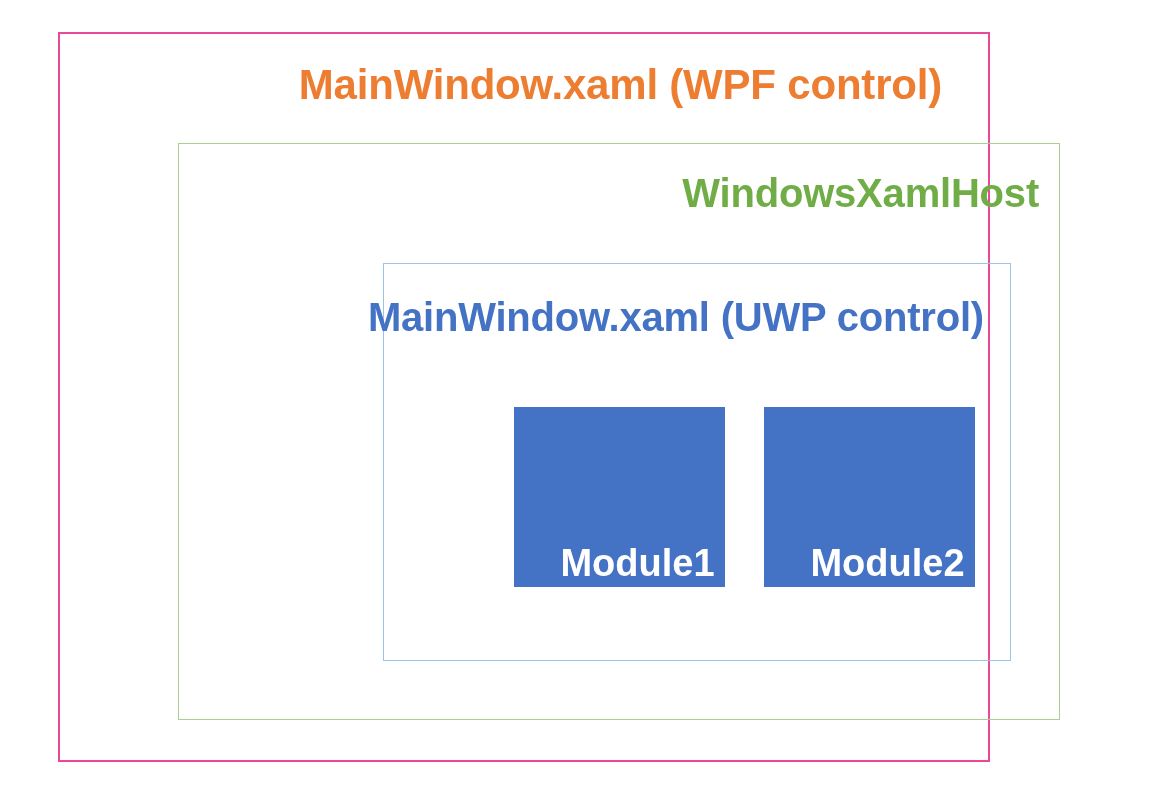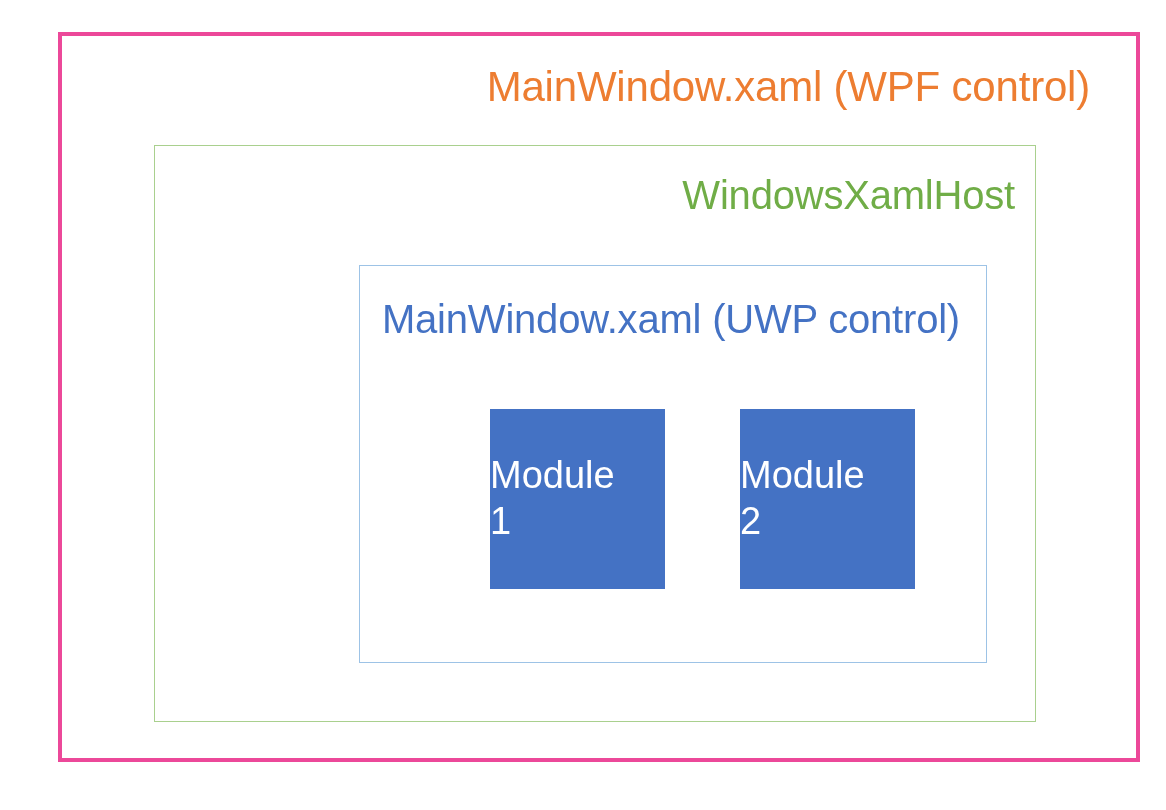--- a/index.html
+++ b/index.html
@@ -22,25 +22,26 @@
     width: 1166px;
     height: 810px;
     background: #ffffff;
   }
 
   
   .wpf-box {
     position: absolute;
     left: 58px;
     top: 32px;
-    width: 1082px;
+    width: 932px;
     height: 730px;
-    border: 4px solid #ec4899;
+    border: 2px solid #ec4899;
     box-sizing: border-box;
     background: transparent;
+    font-weight: bold;
   }
   .wpf-label {
     position: absolute;
     right: 46px;
     top: 30px;
     font-size: 42px;
     line-height: 1;
     color: #ED7D31;
     white-space: nowrap;
     letter-spacing: -0.2px;
@@ -91,40 +92,41 @@
   }
 
   
   .module {
     position: absolute;
     width: 175px;
     height: 180px;
     background: #4472C4;
     color: #ffffff;
     display: flex;
-    flex-direction: column;
-    align-items: flex-start;
+    flex-direction: row;
+    align-items: flex-end;
     justify-content: center;
     font-size: 38px;
     line-height: 1.2;
     text-align: center;
+    padding-left: 36px;
   }
 
   .module-name { display: block; }
   .module-number { display: block; }
 </style>
 </head>
 <body>
 
 <div class="canvas">
 
   <div class="wpf-box">
     <div class="wpf-label">MainWindow.xaml (WPF control)</div>
 
-    <div class="host-box" style="left:92px; top:109px;">
+    <div class="host-box" style="left:118px; top:109px;">
       <div class="host-label">WindowsXamlHost</div>
 
       <div class="uwp-box" style="left:204px; top:119px;">
         <div class="uwp-label">MainWindow.xaml (UWP control)</div>
 
         <div class="module" style="left:130px; top:143px;">
           <span class="module-name">Module</span>
           <span class="module-number">1</span>
         </div>
 

